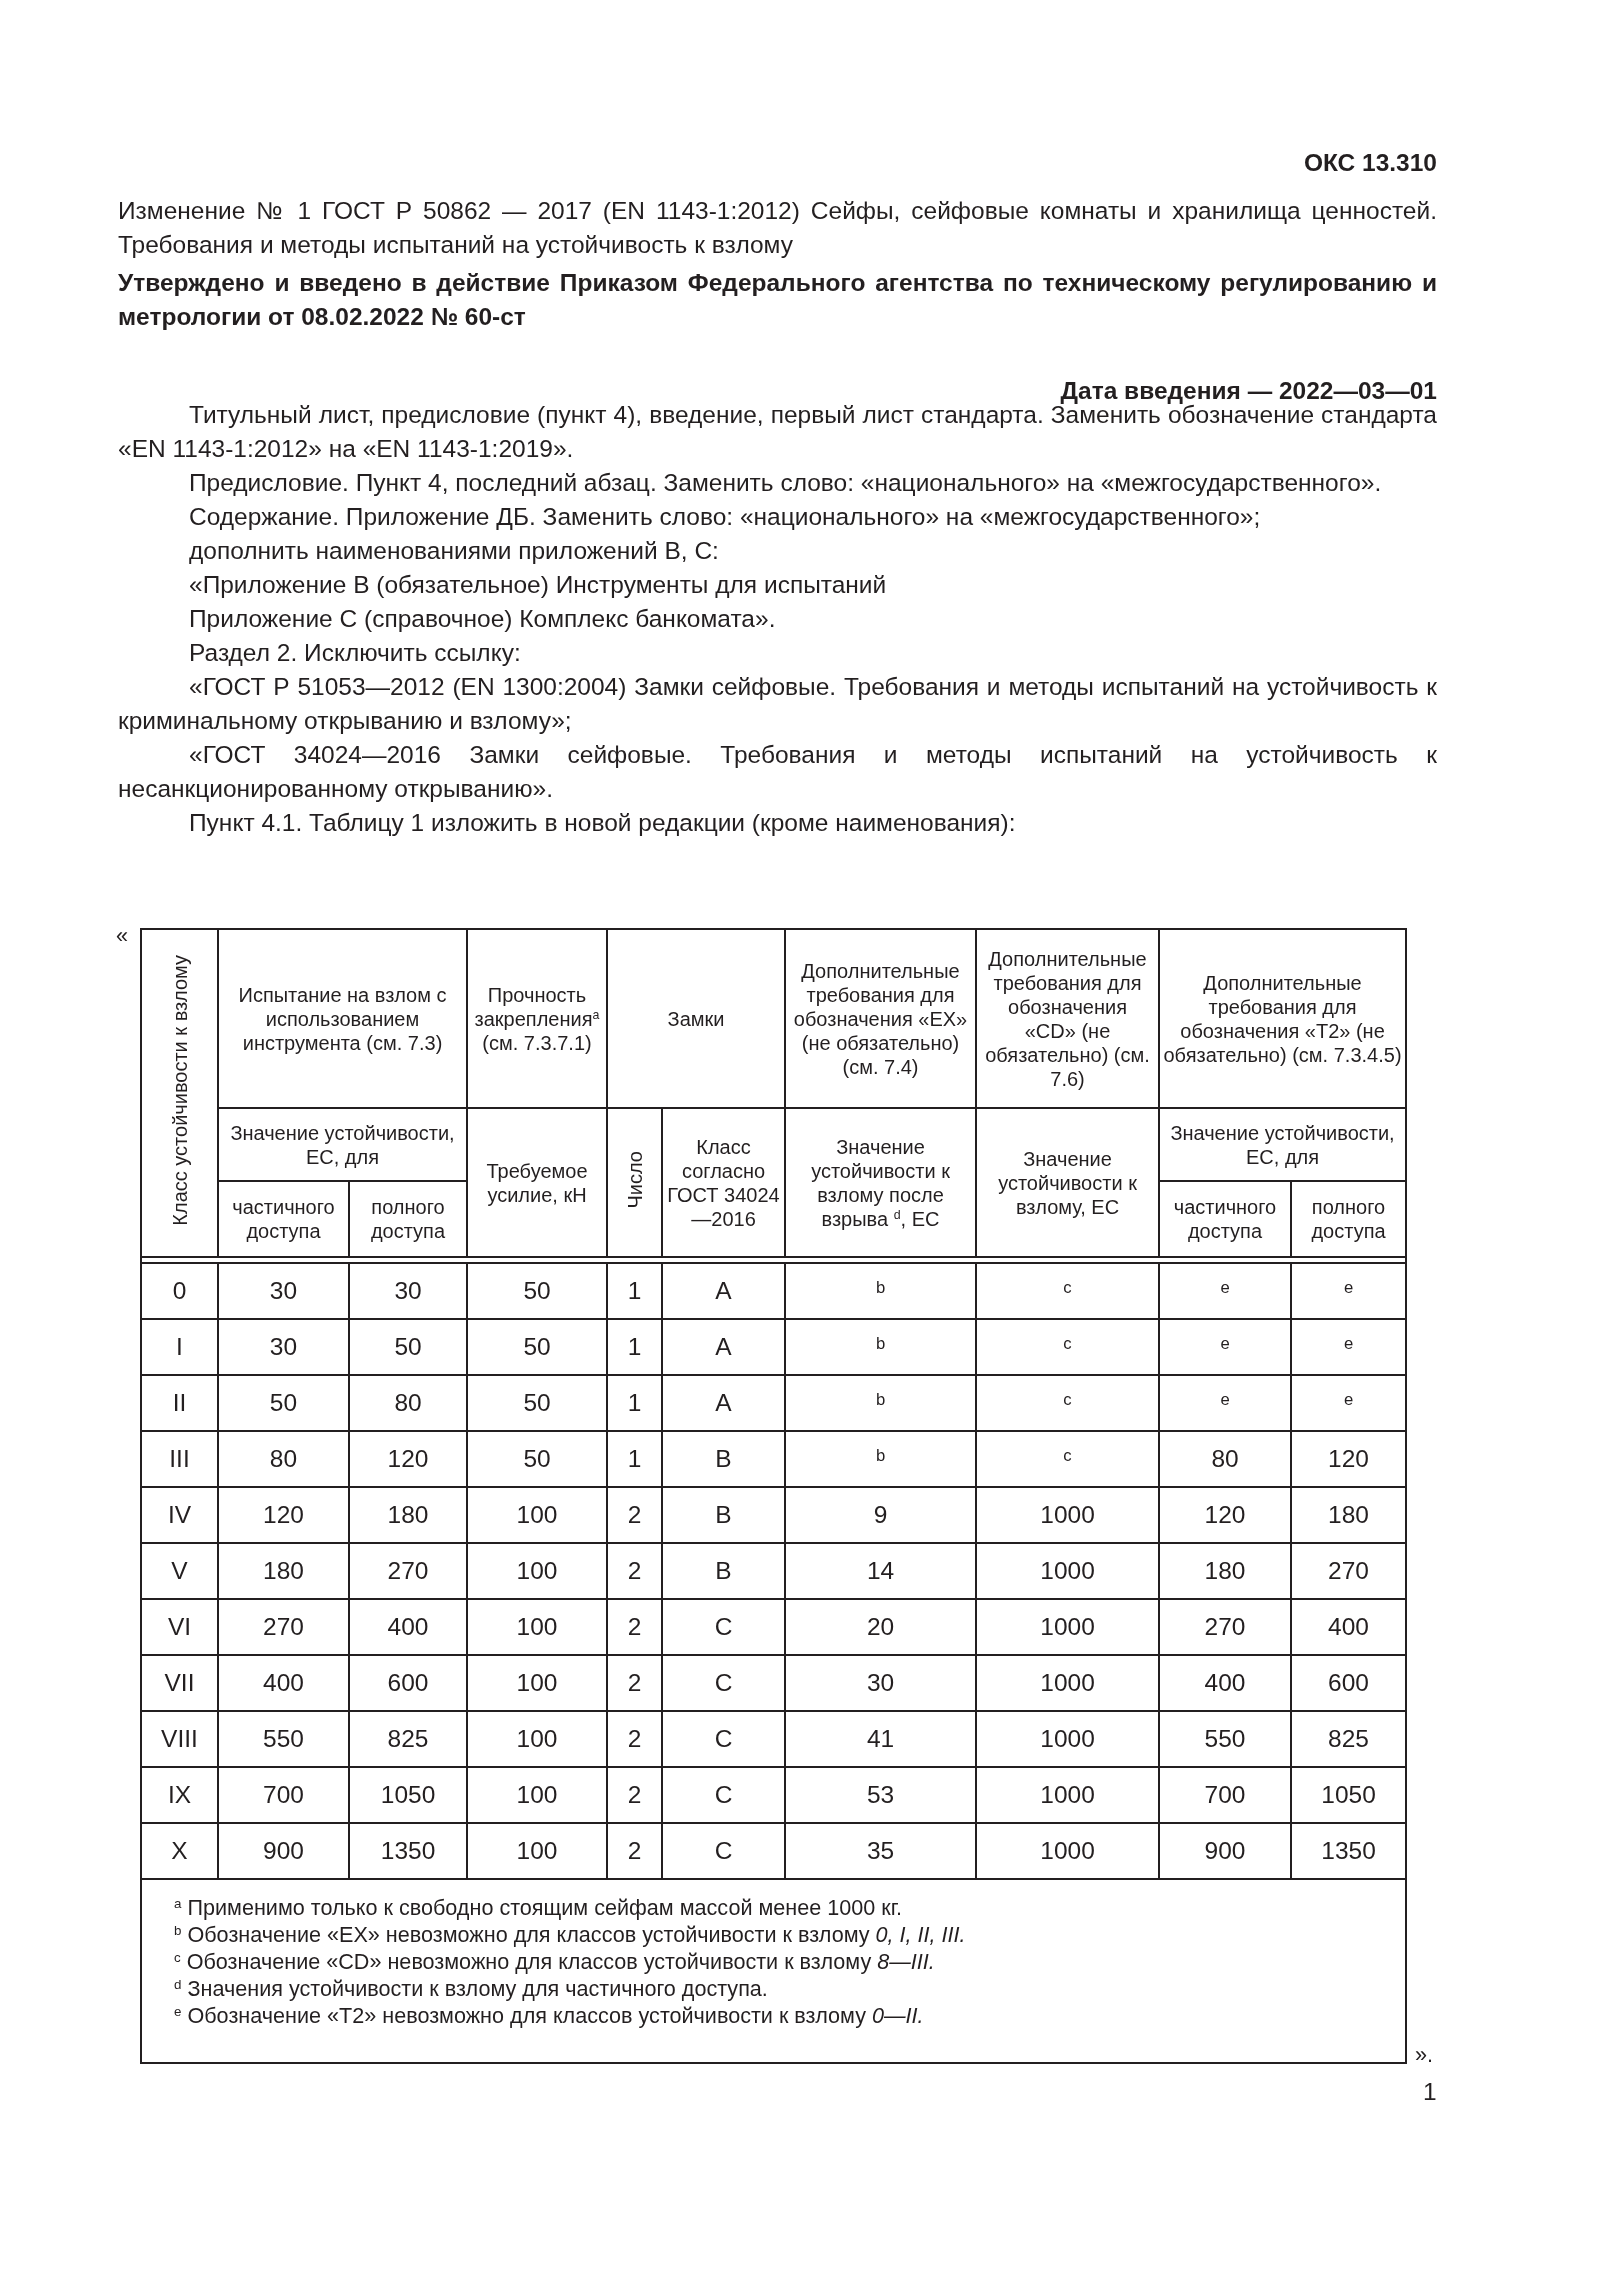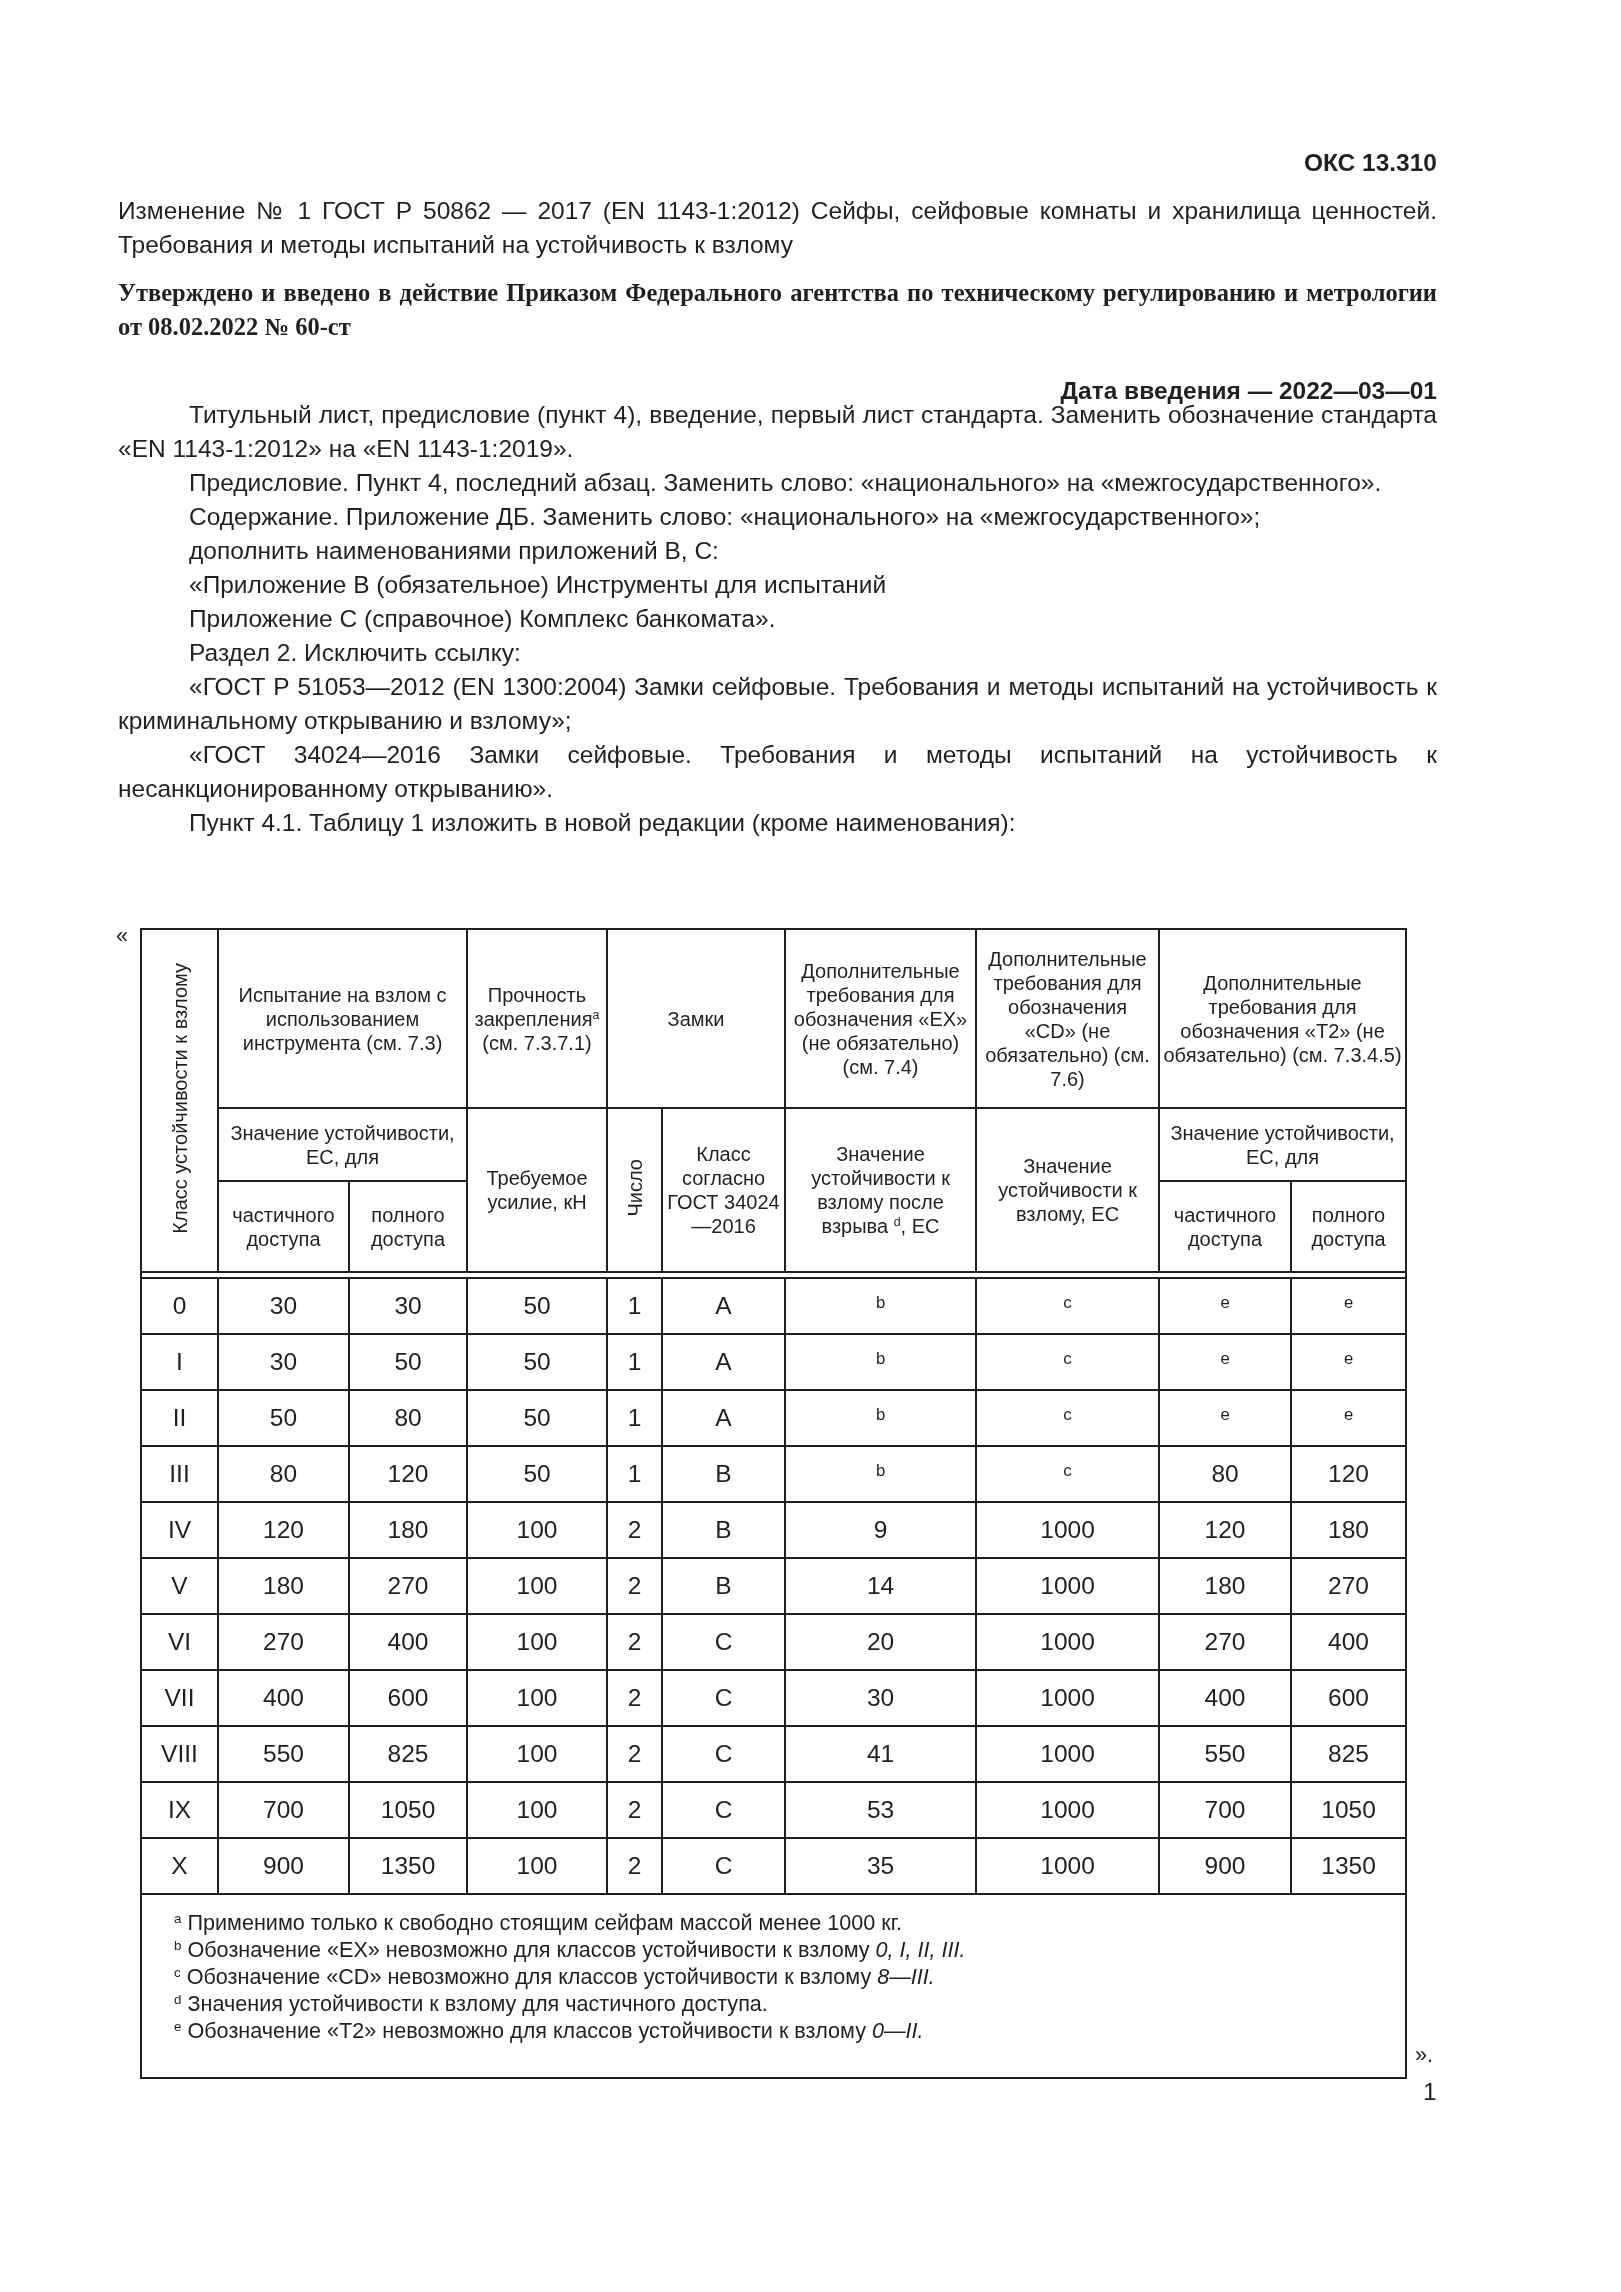--- a/index.html
+++ b/index.html
@@ -11,23 +11,23 @@
   .okc {
     position: absolute; right: 184px; top: 149px;
     font-size: 24.5px; font-weight: bold; margin-left: 8px;
   }
   .title {
     position: absolute; left: 118px; width: 1319px; top: 194px;
     font-size: 24.5px; font-weight: normal; line-height: 34px;
     text-align: justify; text-align-last: left;
   }
   .approved {
-    position: absolute; left: 118px; width: 1319px; top: 276px;
+    position: absolute; left: 118px; width: 1319px; top: 266px;
     font-size: 24.5px; font-weight: bold; line-height: 34px;
-    text-align: justify; text-align-last: left; font-family: Liberation Serif, serif;
+    text-align: justify; text-align-last: left;
   }
   .date {
     position: absolute; right: 184px; top: 377px;
     font-size: 24.5px; font-weight: bold;
   }
   .body-text {
     position: absolute; left: 118px; width: 1319px; top: 398px;
     font-size: 24.5px; line-height: 34px;
   }
   .body-text p {
@@ -47,21 +47,21 @@
     position: absolute; left: 140px; top: 928px;
     width: 1266px; border-collapse: collapse; table-layout: fixed;
     font-size: 20px; line-height: 24px;
   }
   table.main td {
     border: 2px solid #231f20; text-align: center; vertical-align: middle;
     padding: 0 2.9px; box-sizing: border-box;
   }
   table.main tr.h1 td { height: 179px; }
   table.main tr.h2 td { height: 73px; }
-  table.main tr.h3 td { height: 91px; }
+  table.main tr.h3 td { height: 76px; }
   table.main tr.hsep td { height: 0; padding: 0; border-top: 2px solid #231f20; border-bottom: 2px solid #231f20; border-left: none; border-right: none; }
   table.main tr.row td { height: 56px; font-size: 24.5px; border-top: 2.9px solid #231f20; }
   table.main tr.row td.fn { font-size: 16.7px; vertical-align: top; padding-top: 11.8px; }
   .vert {
     writing-mode: vertical-rl; transform: rotate(180deg);
     display: inline-block; white-space: nowrap;
   }
   td.notes {
     text-align: left !important; vertical-align: top !important;
     padding: 13.7px 0 23.5px 32px !important; font-size: 21.6px; line-height: 27px;

